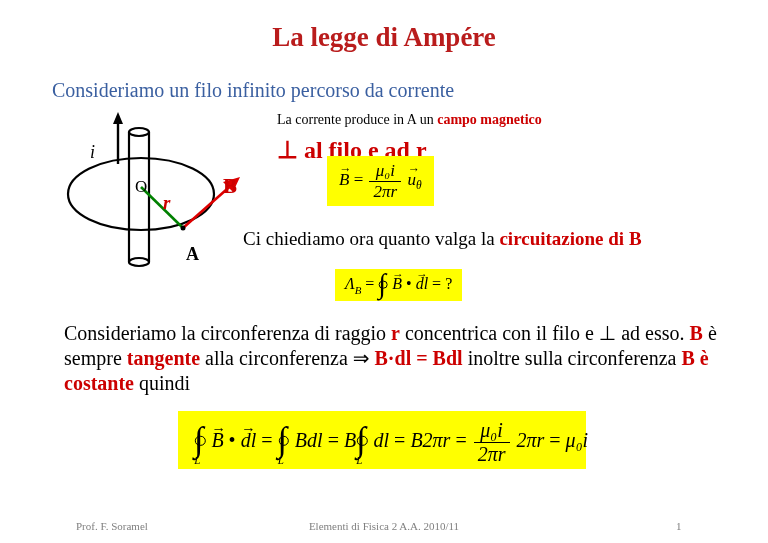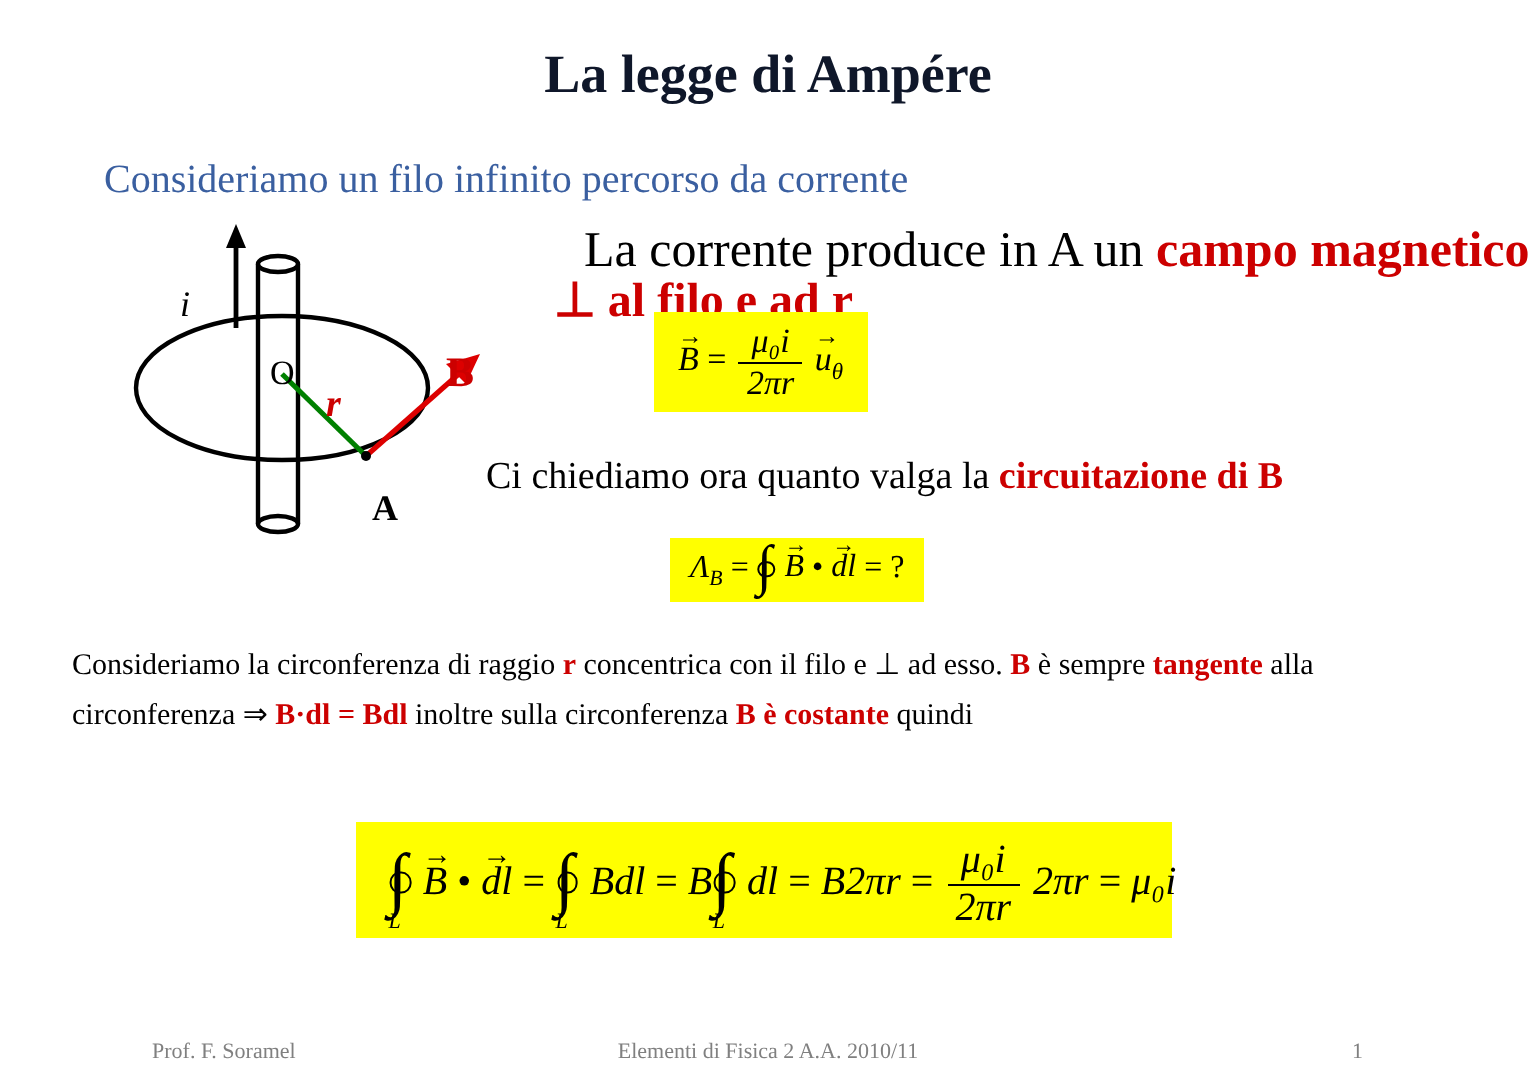--- a/index.html
+++ b/index.html
@@ -20,36 +20,36 @@
     height: 543px;
   }
   .title {
     position: absolute;
     top: 22px;
     left: 0;
     width: 768px;
     text-align: center;
     font-size: 27px;
     font-weight: bold;
-    color: #0f172a;
+    color: #b91c1c;
     font-family: "Liberation Serif", serif;
   }
   .subtitle {
     position: absolute;
     top: 79px;
     left: 52px;
     font-size: 20px;
     color: #3a5fa0;
     font-family: "Liberation Serif", serif;
   }
   .line-a {
     position: absolute;
     top: 112px;
-    left: 292px;
-    font-size: 25px;
+    left: 277px;
+    font-size: 14px;
     color: #000000;
   }
   .line-a b {
     color: #cc0000;
     font-weight: bold;
   }
   .line-b {
     position: absolute;
     top: 136px;
     left: 277px;
@@ -90,23 +90,23 @@
     font-size: 19px;
     color: #000000;
   }
   .line-c b {
     color: #cc0000;
     font-weight: bold;
   }
   .para {
     position: absolute;
     top: 321px;
-    left: 36px;
+    left: 64px;
     width: 672px;
-    font-size: 15px;
+    font-size: 20px;
     line-height: 25px;
     color: #000000;
   }
   .para .red {
     color: #cc0000;
     font-weight: bold;
   }
   .footer {
     position: absolute;
     top: 496px;

